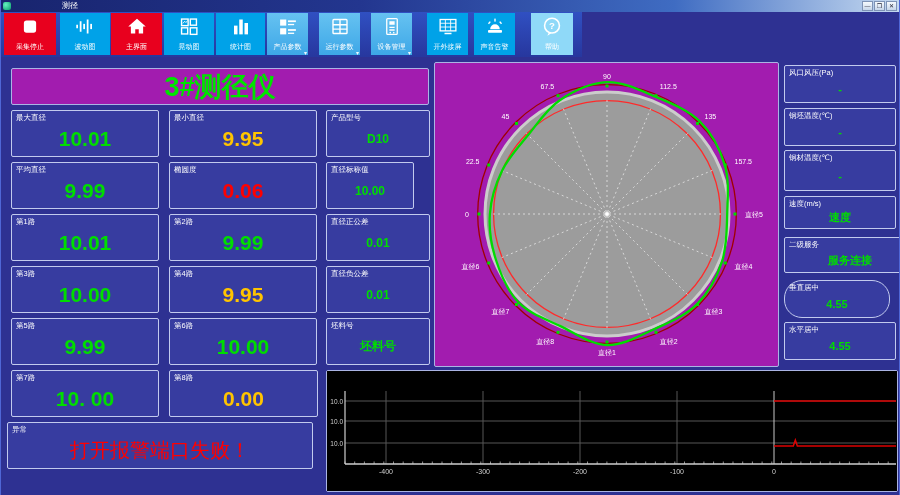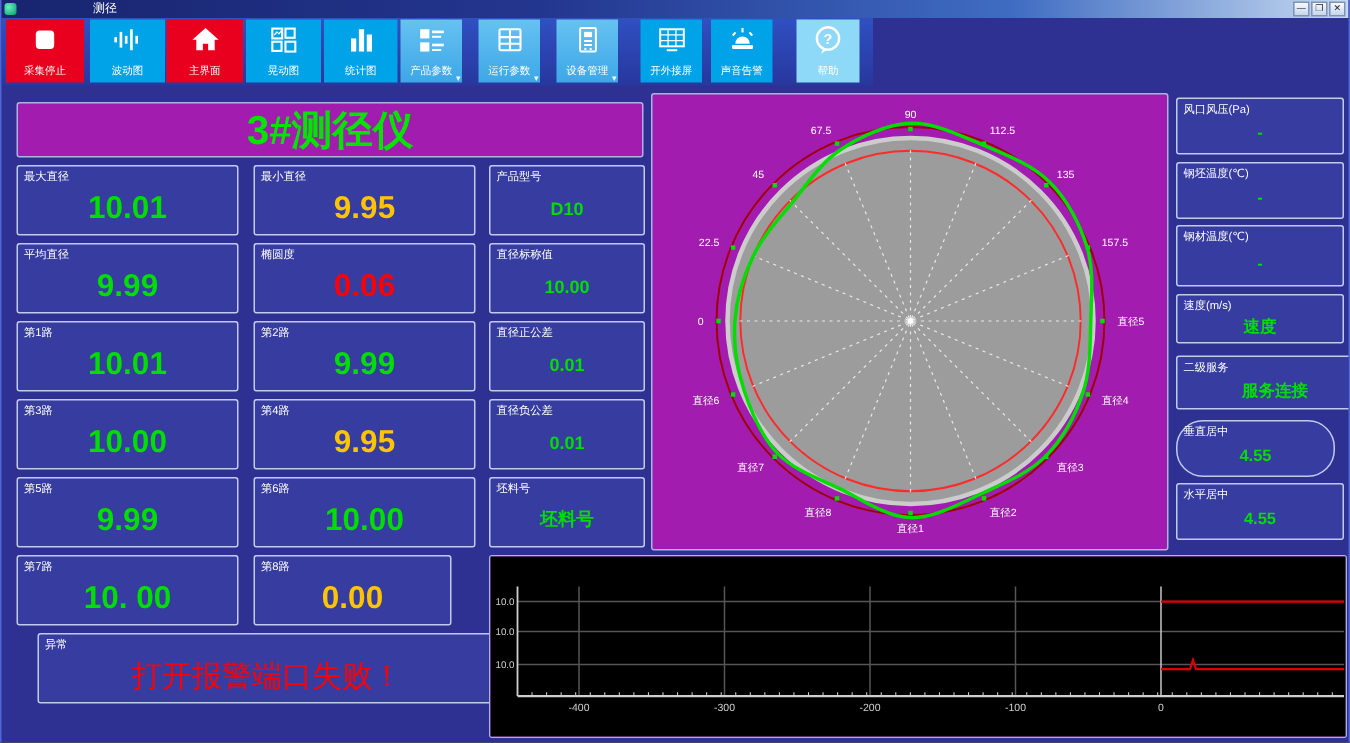--- a/index.html
+++ b/index.html
@@ -235,49 +235,49 @@
    <div class="cell-value v-big" style="color:#00dd00">9.99</div>
  </div>
  <div class="cell" style="left:168px;top:318px;width:148px;height:47px;">
    <div class="cell-label">第6路</div>
    <div class="cell-value v-big" style="color:#00dd00">10.00</div>
  </div>
  <div class="cell" style="left:10px;top:370px;width:148px;height:47px;">
    <div class="cell-label">第7路</div>
    <div class="cell-value v-big" style="color:#00dd00">10. 00</div>
  </div>
- <div class="cell" style="left:168px;top:370px;width:132px;height:47px;">
+ <div class="cell" style="left:168px;top:370px;width:149px;height:47px;">
    <div class="cell-label">第8路</div>
    <div class="cell-value v-big" style="color:#ffc400">0.00</div>
  </div>
     </div>
   <div id="side-cells">
  <div class="cell" style="left:325px;top:110px;width:104px;height:47px;">
    <div class="cell-label">产品型号</div>
    <div class="cell-value v-mid" style="color:#00dd00">D10</div>
  </div>
- <div class="cell" style="left:325px;top:162px;width:104px;height:47px;">
+ <div class="cell" style="left:325px;top:162px;width:88px;height:47px;">
    <div class="cell-label">直径标称值</div>
    <div class="cell-value v-mid" style="color:#00dd00">10.00</div>
  </div>
  <div class="cell" style="left:325px;top:214px;width:104px;height:47px;">
    <div class="cell-label">直径正公差</div>
    <div class="cell-value v-mid" style="color:#00dd00">0.01</div>
  </div>
  <div class="cell" style="left:325px;top:266px;width:104px;height:47px;">
    <div class="cell-label">直径负公差</div>
    <div class="cell-value v-mid" style="color:#00dd00">0.01</div>
  </div>
  <div class="cell" style="left:325px;top:318px;width:104px;height:47px;">
    <div class="cell-label">坯料号</div>
    <div class="cell-value v-mid" style="color:#00dd00">坯料号</div>
  </div>
     </div>
 
-  <div class="cell" style="left:24px;top:422px;width:306px;height:47px;">
+  <div class="cell" style="left:6px;top:422px;width:306px;height:47px;">
     <div class="cell-label">异常</div>
     <div class="alarm-msg" style="color:#ff0000;">打开报警端口失败！</div>
   </div>
 
   <div class="panel" id="polar-panel" style="left:433px;top:62px;width:345px;height:305px;"><svg width="343" height="303" viewBox="0 0 343 303">
         <circle cx="172" cy="151" r="129.32" fill="none" stroke="#a00000" stroke-width="1.3"></circle>
         <circle cx="172" cy="151" r="122" fill="#9c9c9c" stroke="#cccccc" stroke-width="3"></circle>
         <circle cx="172" cy="151" r="113.46000000000001" fill="none" stroke="#ff2a2a" stroke-width="1.3"></circle>
         <line x1="174" y1="151" x2="289" y2="151" stroke="#f0f0f0" stroke-width="0.8" stroke-dasharray="2 3" opacity="0.9"></line>
         <rect x="298.5" y="149.5" width="3" height="3" fill="#00dd00"></rect>

